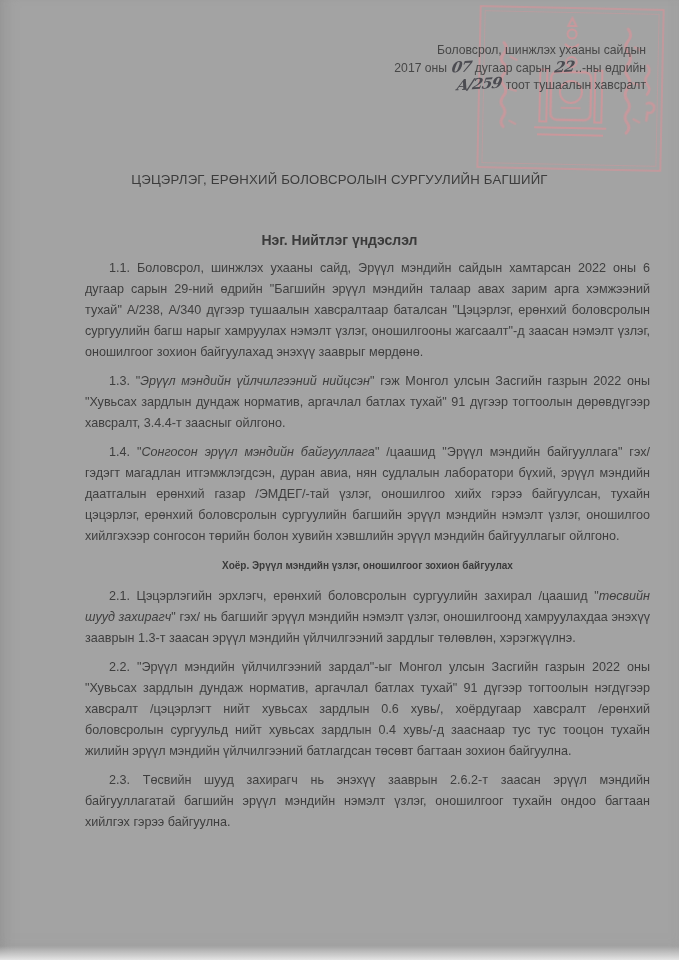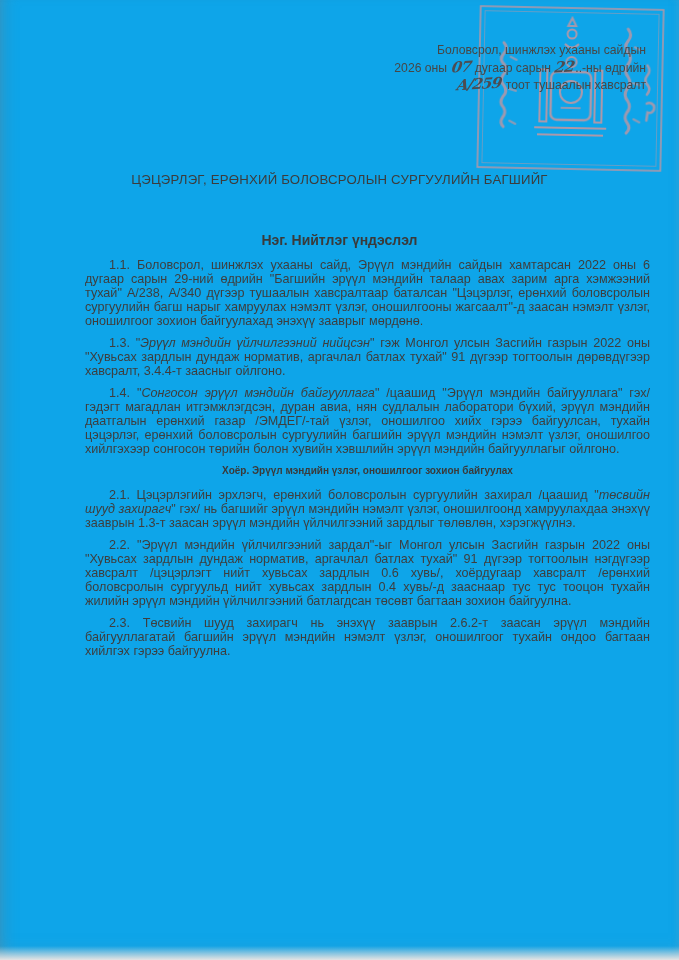--- a/index.html
+++ b/index.html
@@ -3,21 +3,21 @@
 <meta charset="utf-8">
 <style>
   html, body {
     margin: 0; padding: 0;
     background: #e9e9e9;
   }
   .page {
     position: relative;
     width: 679px; height: 960px;
     margin: 0 auto;
-    background: #0ea5e9;
+    background: #a3a3a3;
     overflow: hidden;
     font-family: "Liberation Sans", sans-serif;
     color: #3e3e3e;
     box-shadow: inset 14px 0 18px -14px rgba(120,120,120,.45),
                 inset -6px 0 10px -8px rgba(160,160,160,.35),
                 inset 0 -16px 22px -16px rgba(150,150,150,.5);
   }
   .page::after {
     content: "";
     position: absolute; left: 0; right: 0; bottom: 0; height: 14px;
@@ -75,21 +75,21 @@
     font-weight: bold;
     font-size: 14px;
     color: #3a3a3a;
   }
   
   .doc-body {
     position: absolute;
     top: 258px; left: 85px;
     width: 565px;
     font-size: 12.6px;
-    line-height: 14px;
+    line-height: 21px;
     text-align: justify;
     color: #3e3e3e;
   }
   .doc-body p {
     margin: 0 0 8px 0;
     text-indent: 24px;
   }
   .sec2-heading {
     text-align: center;
     font-weight: bold;
@@ -128,21 +128,21 @@
 
         <path stroke-width="3" stroke-linecap="round" opacity=".9" d="M150 22 q5 6 0 12 q-5 6 1 12 q4 6 -1 12 q-4 6 1 12 q4 6 -1 12 q-4 6 1 12 q4 6 -1 12 q-3 5 1 10 q4 5 -1 10"></path>
         <path stroke-width="2" stroke-linecap="round" opacity=".8" d="M157 40 l6 3 M156 76 l7 2 M157 112 l6 3"></path>
         <path stroke-width="2.6" stroke-linecap="round" opacity=".9" d="M170 58 q4 5 0 10 q-4 5 1 10 q3 4 -1 9 M170 96 a5 5 0 1 1 1 9 l-1 8"></path>
       </g>
     </svg>
   </div>
 
   <div class="ref-block">
     <div><span>Боловсрол, шинжлэх ухааны сайдын</span></div>
-    <div><span>2026 оны </span><span class="run-hand">07</span><span> дугаар сарын </span><span class="run-hand">22</span><span>..-ны өдрийн</span></div>
+    <div><span>2017 оны </span><span class="run-hand">07</span><span> дугаар сарын </span><span class="run-hand">22</span><span>..-ны өдрийн</span></div>
     <div><span class="run-hand">А/259</span><span> тоот тушаалын хавсралт</span></div>
   </div>
 
   <div class="doc-title">
     <div>ЦЭЦЭРЛЭГ, ЕРӨНХИЙ БОЛОВСРОЛЫН СУРГУУЛИЙН БАГШИЙГ</div>
   </div>
 
   <div class="sec1-heading">Нэг. Нийтлэг үндэслэл</div>
 
   <div class="doc-body">

